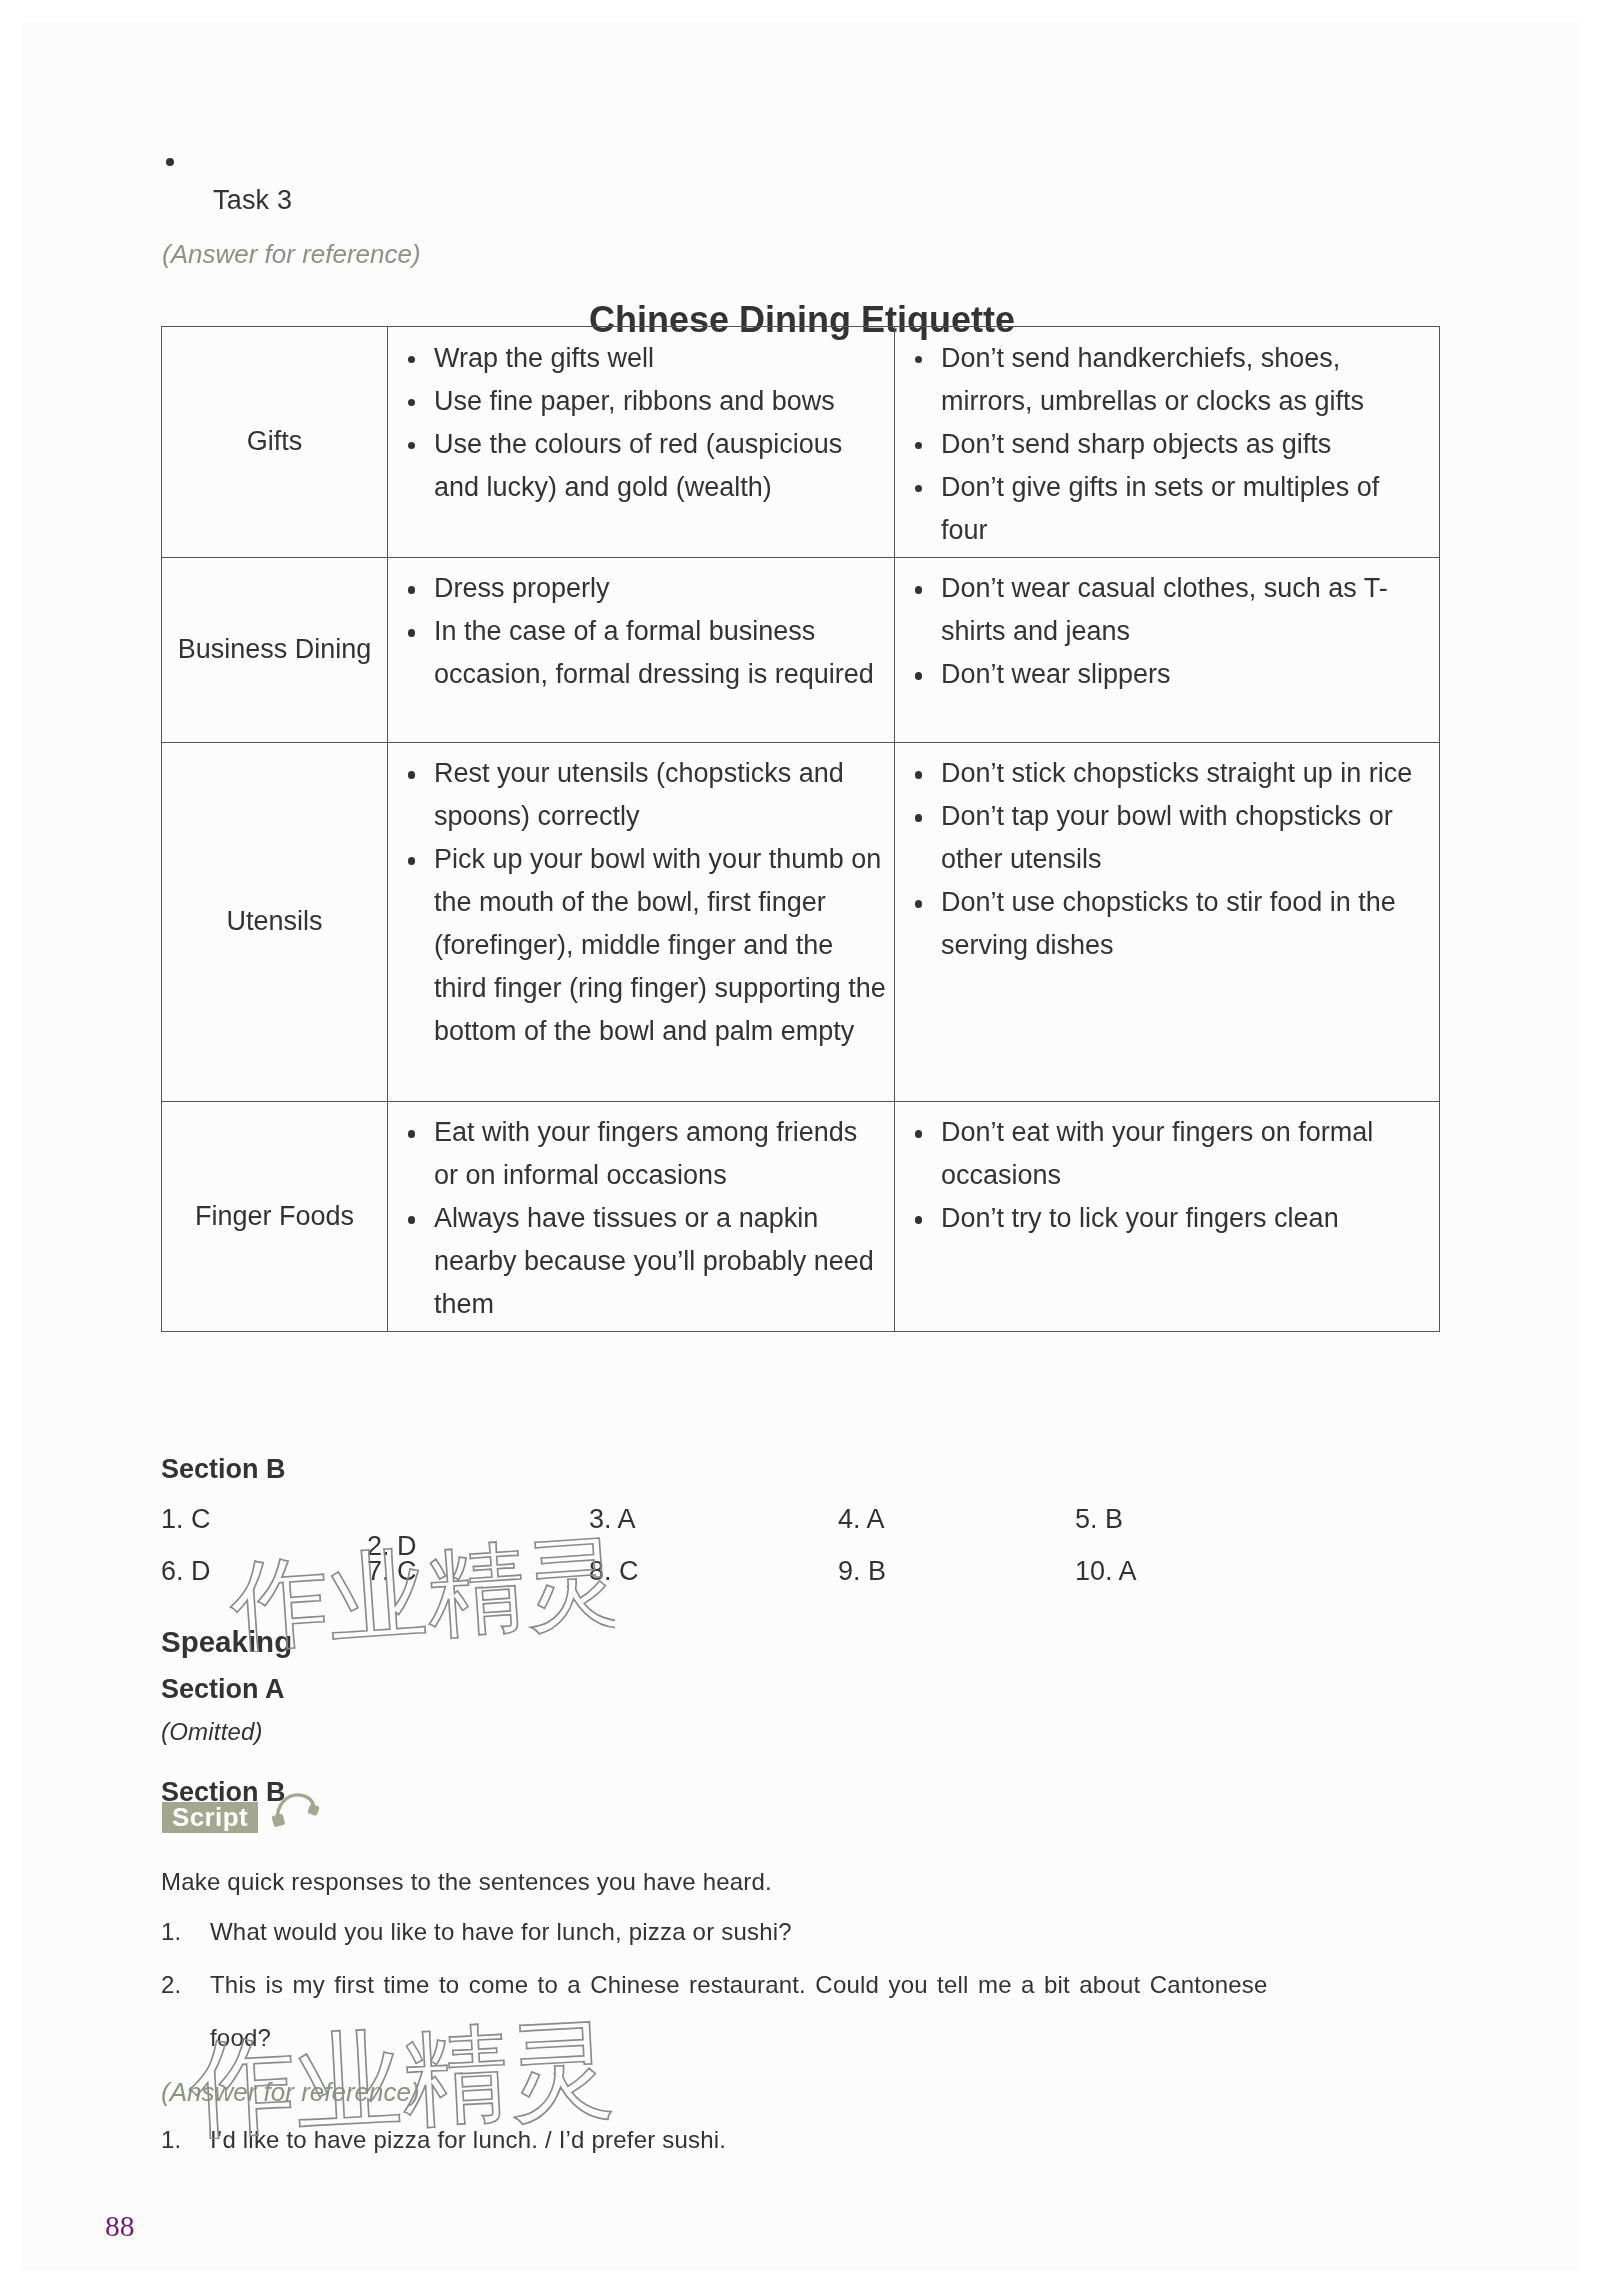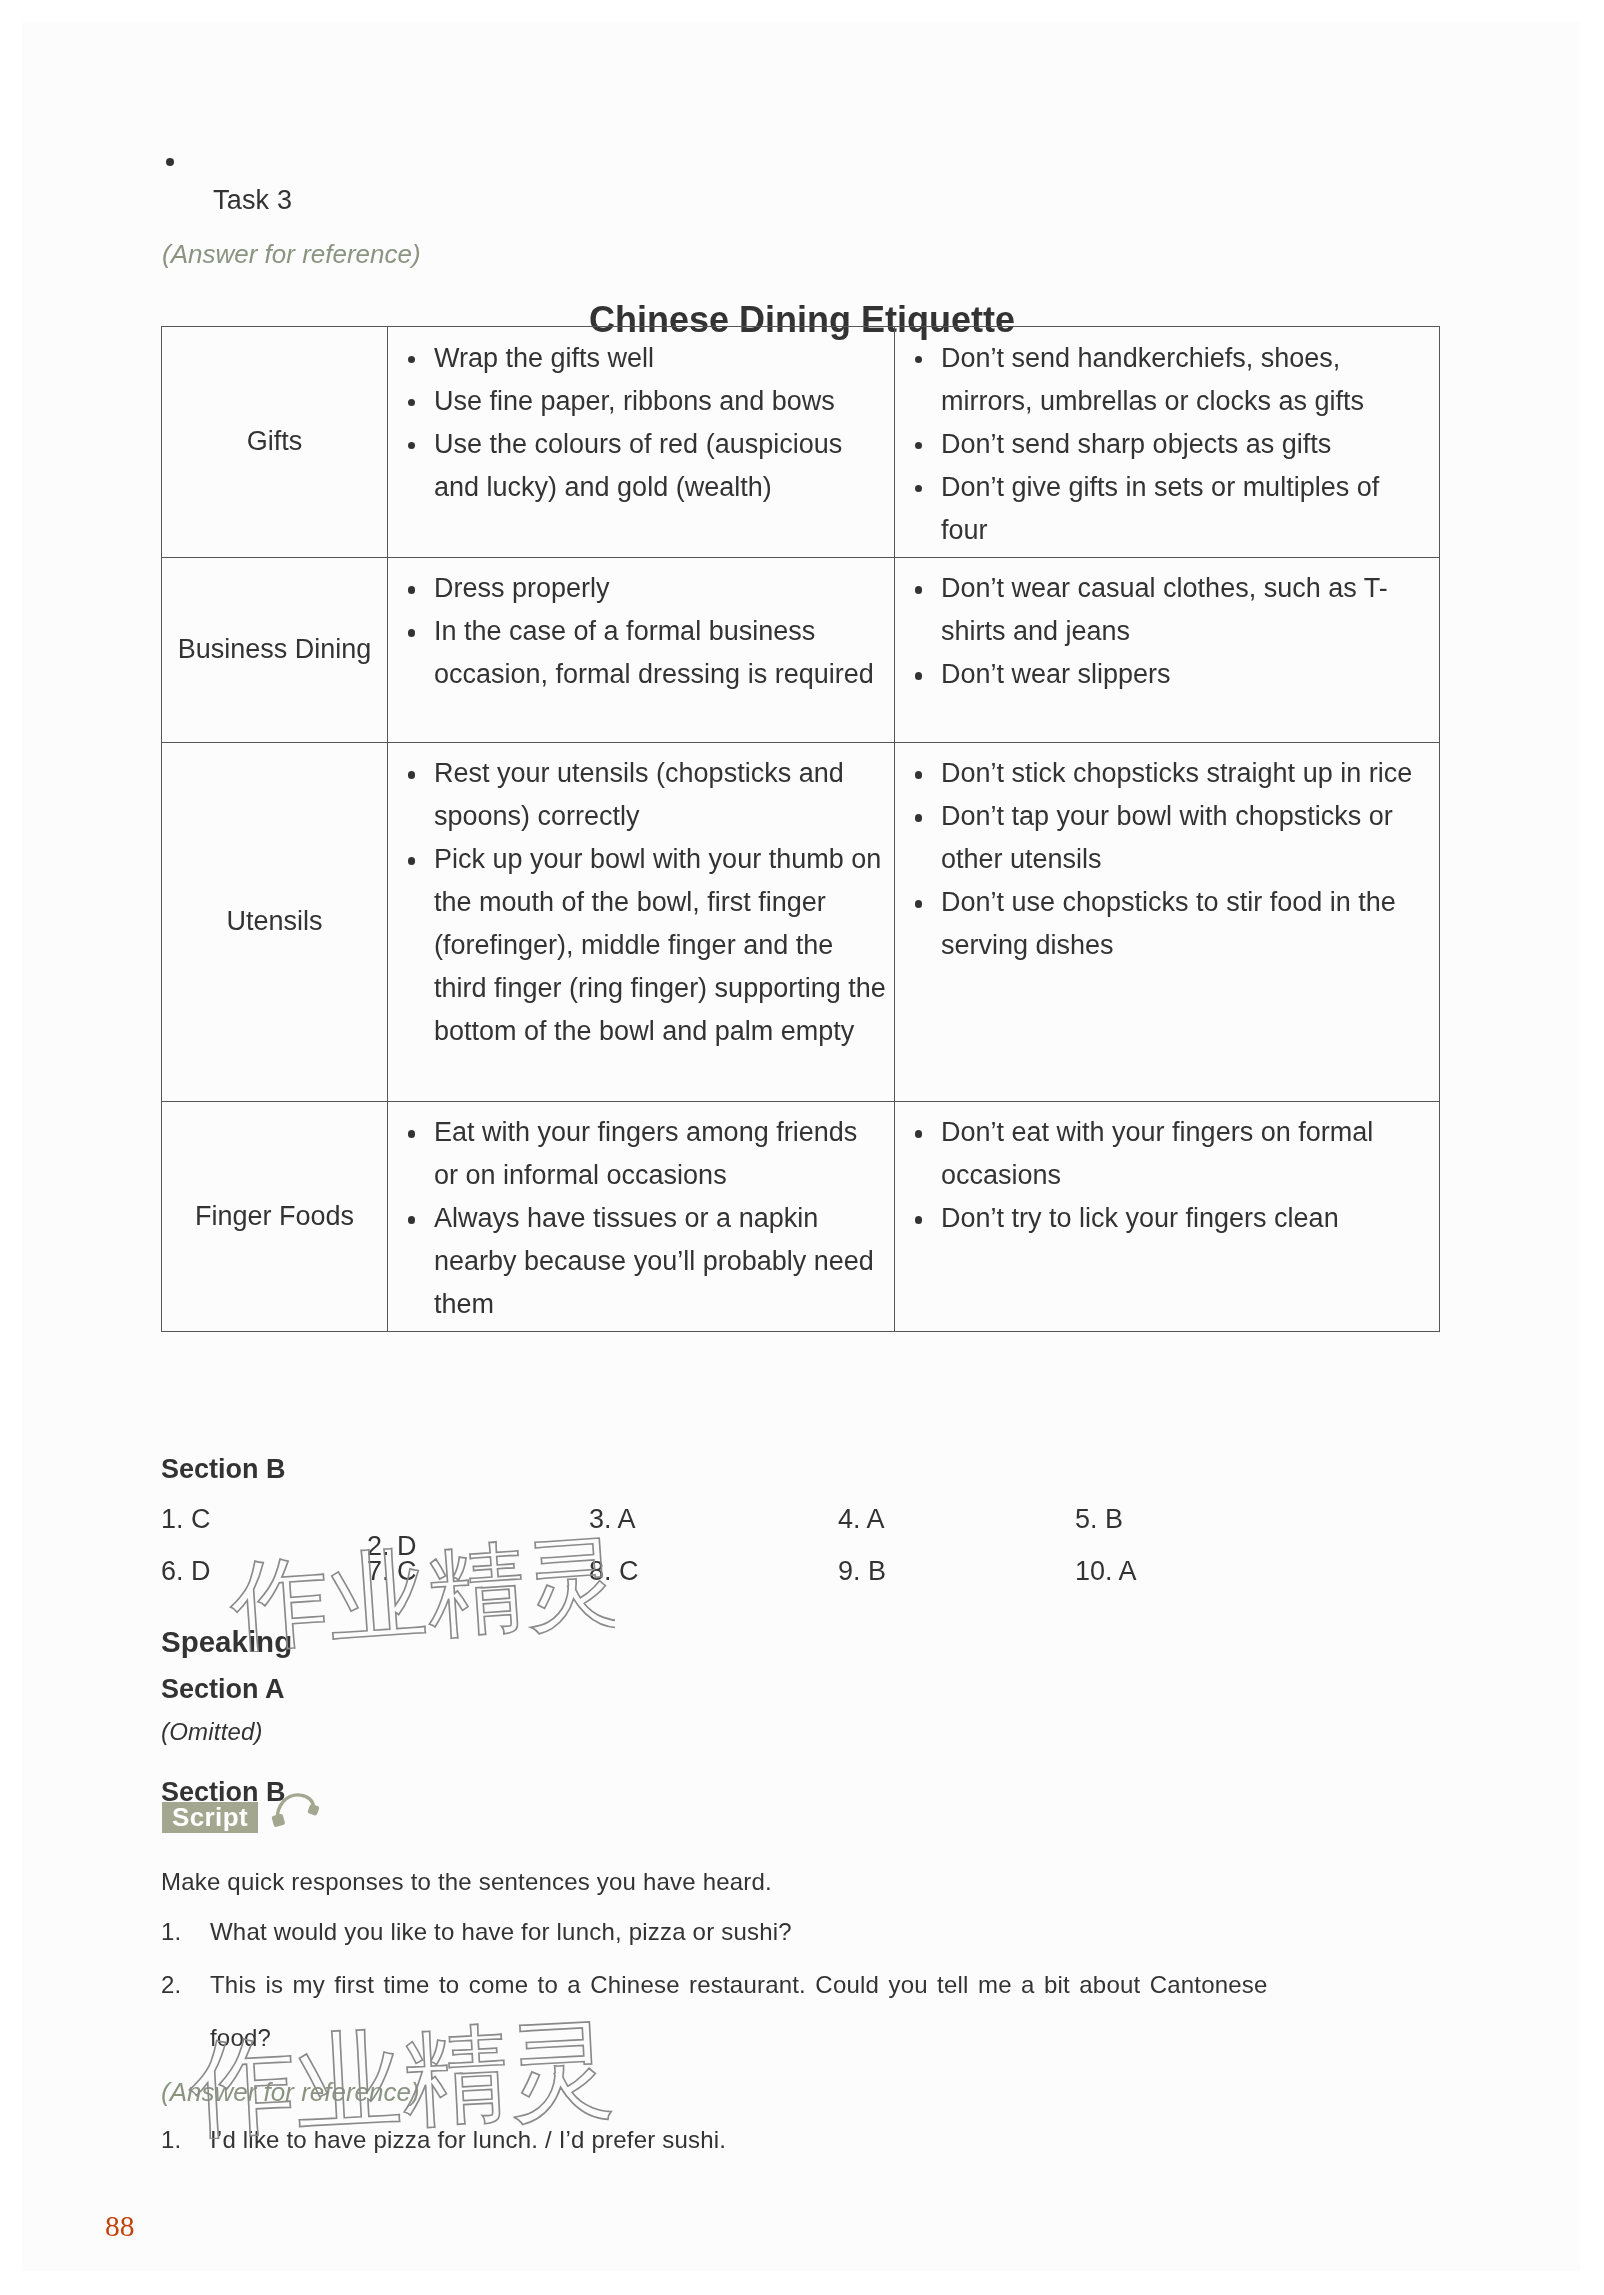--- a/index.html
+++ b/index.html
@@ -38,21 +38,21 @@
   tr.r-utensils td { height:358px; }
   tr.r-finger td { height:226px; }
 
   .sec-head { font-size:27px; font-weight:bold; }
   .ans { font-size:27px; }
   .script-badge {
     position:absolute; left:162px; top:1795px; width:96px; height:31px; background:#a3a78f;
     color:#ffffff; font-weight:bold; font-size:26px; text-align:center; line-height:31px; letter-spacing:0.4px;margin-top:7px;
   }
   .headphone { position:absolute; left:271px; top:1790px; width:49px; height:38px; }
-  .page-num { left:105px; top:2173px; font-family:"Liberation Serif", serif; font-size:29.5px; color:#c2410c; }
+  .page-num { left:105px; top:2173px; font-family:"Liberation Serif", serif; font-size:29.5px; color:#701a75; }
   .watermark { position:absolute; pointer-events:none; }
 </style>
 </head>
 <body>
 
 <div class="page"></div>
 
 <span class="task-bullet"></span>
 <span class="abs task-title body-txt">Task 3</span>
 <span class="abs ans-ref hint">(Answer for reference)</span>

